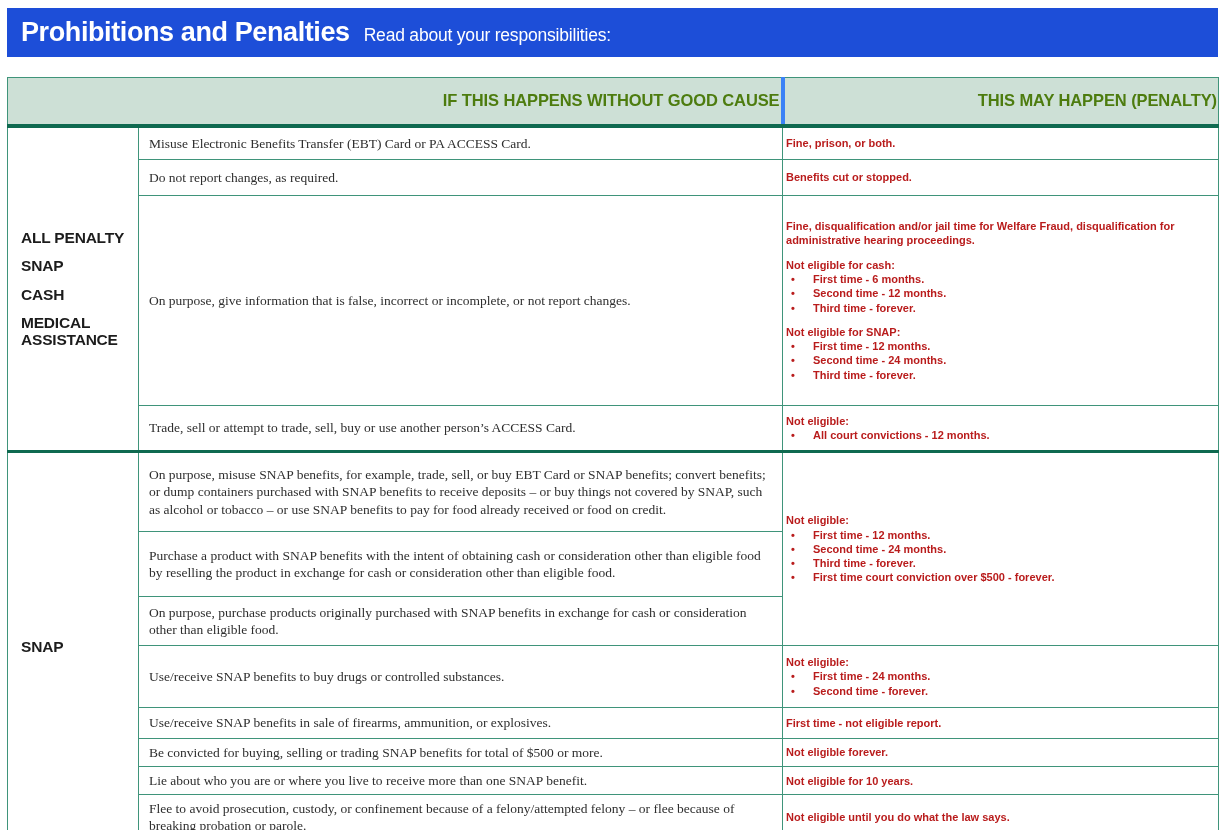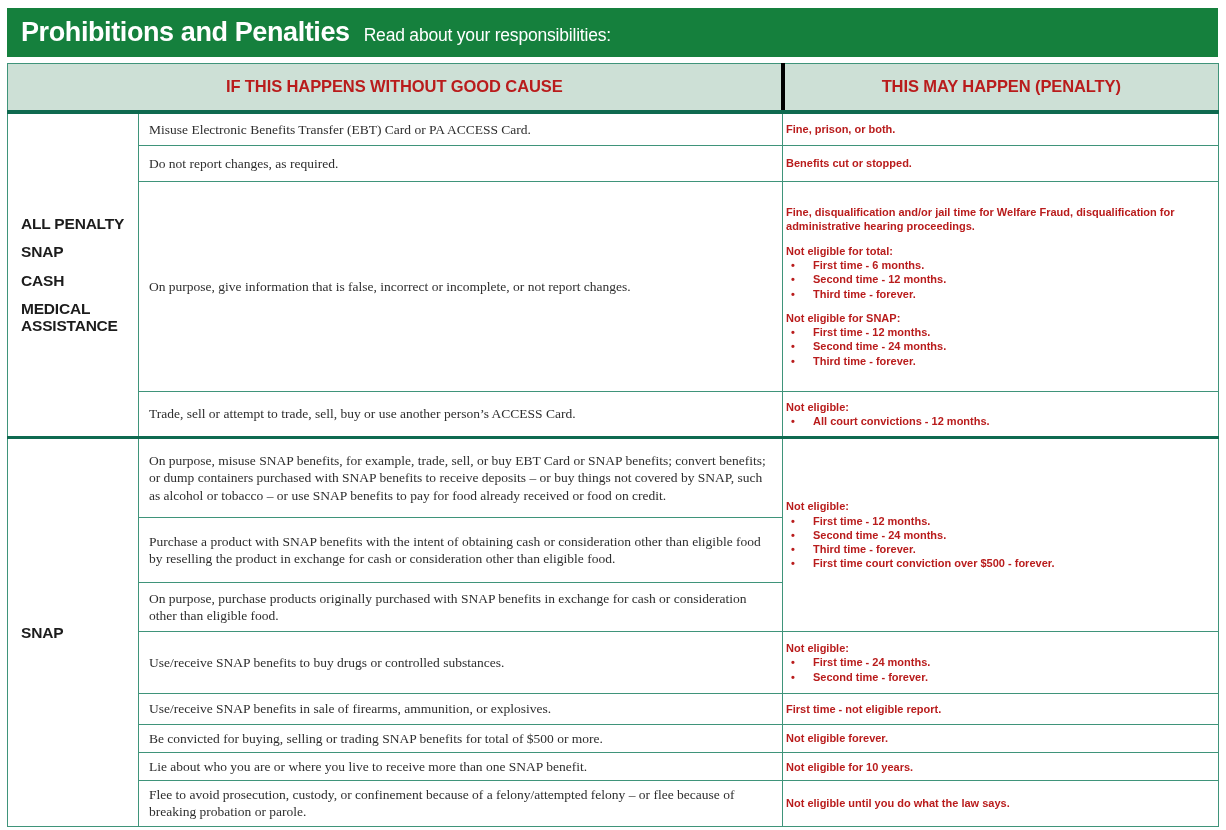--- a/index.html
+++ b/index.html
@@ -5,37 +5,37 @@
   html, body { margin:0; padding:0; background:#ffffff; }
   body {
     width:1226px; height:830px; overflow:hidden;
     font-family:"Liberation Sans","DejaVu Sans",sans-serif;
     -webkit-font-smoothing:antialiased;
   }
   .page { position:relative; width:1226px; height:830px; box-sizing:border-box; padding:8px 7px 0 7px; }
 
   
   .titlebar {
-    width:1211px; height:49px; background:#15803d; box-sizing:border-box;
-    display:flex; align-items:center; padding:0 14px; margin-bottom:6px;
+    width:1211px; height:49px; background:#1d4ed8; box-sizing:border-box;
+    display:flex; align-items:center; padding:0 14px; margin-bottom:20px;
   }
   .titlebar .title { color:#ffffff; font-weight:bold; font-size:27px; letter-spacing:-0.4px; }
   .titlebar .subtitle { color:#ffffff; font-size:17.5px; margin-left:14px; padding-top:5px; letter-spacing:-0.2px;text-align:center; }
 
   
   table.tbl { border-collapse:collapse; width:1211px; table-layout:fixed; }
   .tbl td { border:1.5px solid #3f947a; box-sizing:border-box; vertical-align:middle; }
 
   tr.hdr { height:48px; }
   td.hcell {
-    background:#cde0d6; text-align:center; font-weight:bold; font-size:16.5px;
-    color:#b91c1c; border:1.5px solid #3f947a; border-bottom:4px solid #0f6a50;
+    background:#cde0d6; text-align:right; font-weight:bold; font-size:16.5px;
+    color:#4d7c0f; border:1.5px solid #3f947a; border-bottom:4px solid #0f6a50;
     letter-spacing:-0.1px;
   }
-  td.hcell.pen-h { border-left:4px solid #000000; }
+  td.hcell.pen-h { border-left:4px solid #3b82f6; }
 
   td.cat { font-weight:bold; font-size:15.5px; color:#1c1c1c; padding:8px 8px 8px 13px; }
   .cat-label { line-height:1.12; margin:11px 0; letter-spacing:-0.2px; }
   .cat-label:first-child { margin-top:0; }
   .cat-label:last-child { margin-bottom:0; }
 
   td.cause { font-size:13.5px; color:#2e2e2e; padding:5px 14px 5px 10px; line-height:1.27;font-family:Liberation Serif, serif; }
   td.pen   { font-size:11px; font-weight:bold; color:#b91c1c; padding:6px 10px 6px 3px; line-height:1.3; }
 
   .pen-block + .pen-block { margin-top:10px; }
@@ -82,21 +82,21 @@
           <td class="cause">Do not report changes, as required.</td>
           <td class="pen">
             <div class="pen-block">Benefits cut or stopped.</div>
           </td>
         </tr>
         <tr style="height: 210px;">
           <td class="cause">On purpose, give information that is false, incorrect or incomplete, or not report changes.</td>
           <td class="pen">
             <div class="pen-block">Fine, disqualification and/or jail time for Welfare Fraud, disqualification for administrative hearing proceedings.</div>
             <div class="pen-block">
-              <div class="pen-list-title">Not eligible for total:</div>
+              <div class="pen-list-title">Not eligible for cash:</div>
               <div class="li">
                 <span class="dot">•</span>
                 <span>First time - 6 months.</span>
               </div>
               <div class="li">
                 <span class="dot">•</span>
                 <span>Second time - 12 months.</span>
               </div>
               <div class="li">
                 <span class="dot">•</span>

